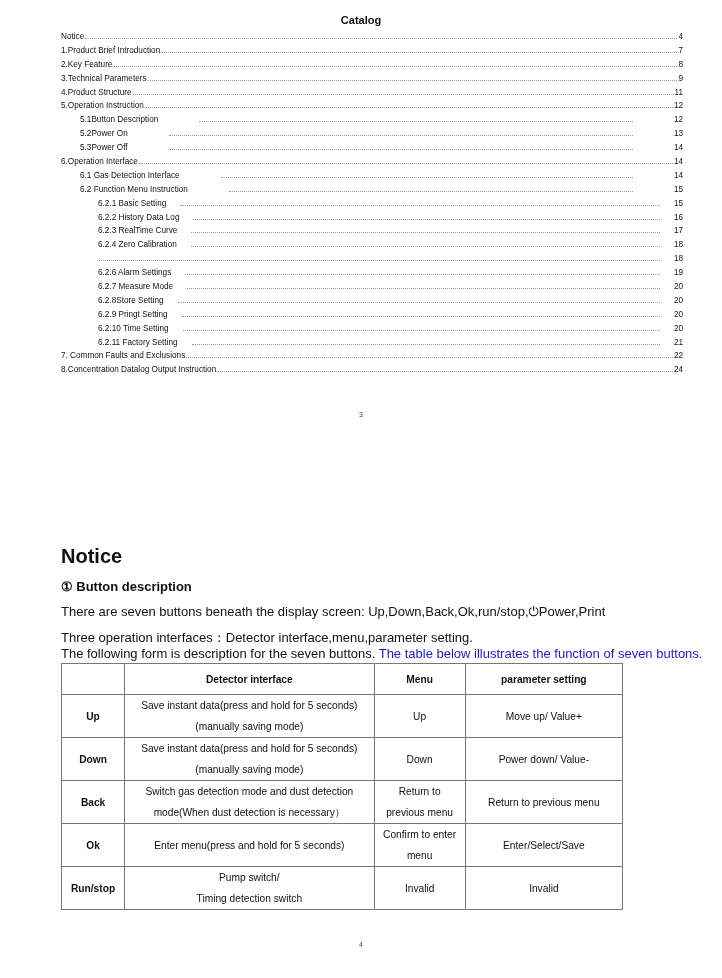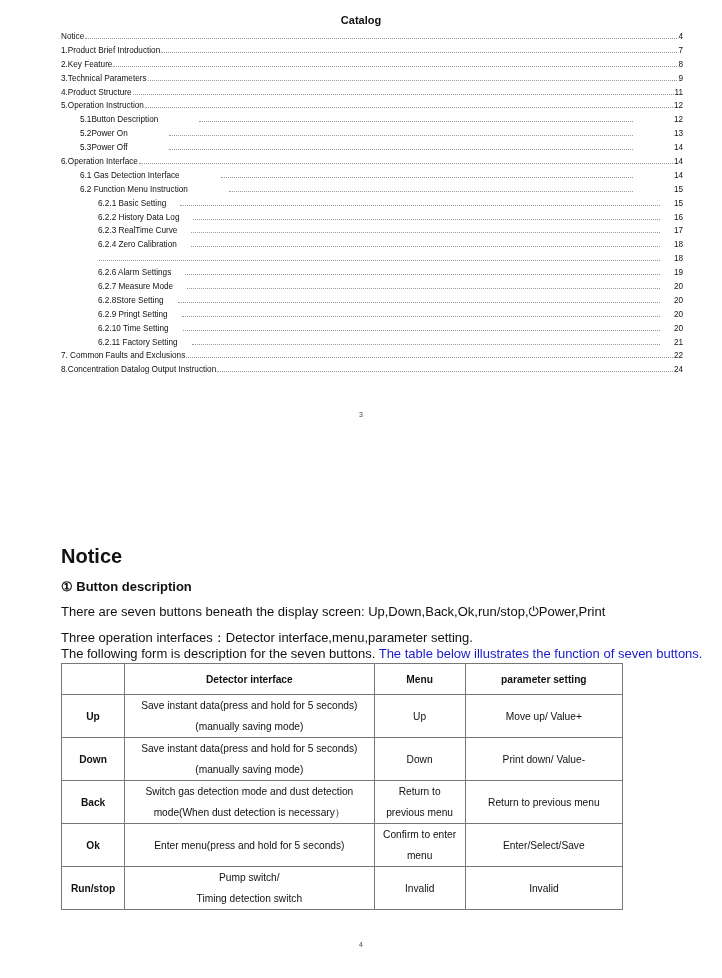--- a/index.html
+++ b/index.html
@@ -195,21 +195,21 @@
       <tr class="body-row">
         <td class="rowhead">Down</td>
         <td>
           <div>Save instant data(press and hold for 5 seconds)</div>
           <div>(manually saving mode)</div>
         </td>
         <td>
           <div>Down</div>
         </td>
         <td>
-          <div>Print down/ Value-</div>
+          <div>Power down/ Value-</div>
         </td>
       </tr>
       <tr class="body-row">
         <td class="rowhead">Back</td>
         <td>
           <div>Switch gas detection mode and dust detection</div>
           <div>mode(When dust detection is necessary）</div>
         </td>
         <td>
           <div>Return to</div>

